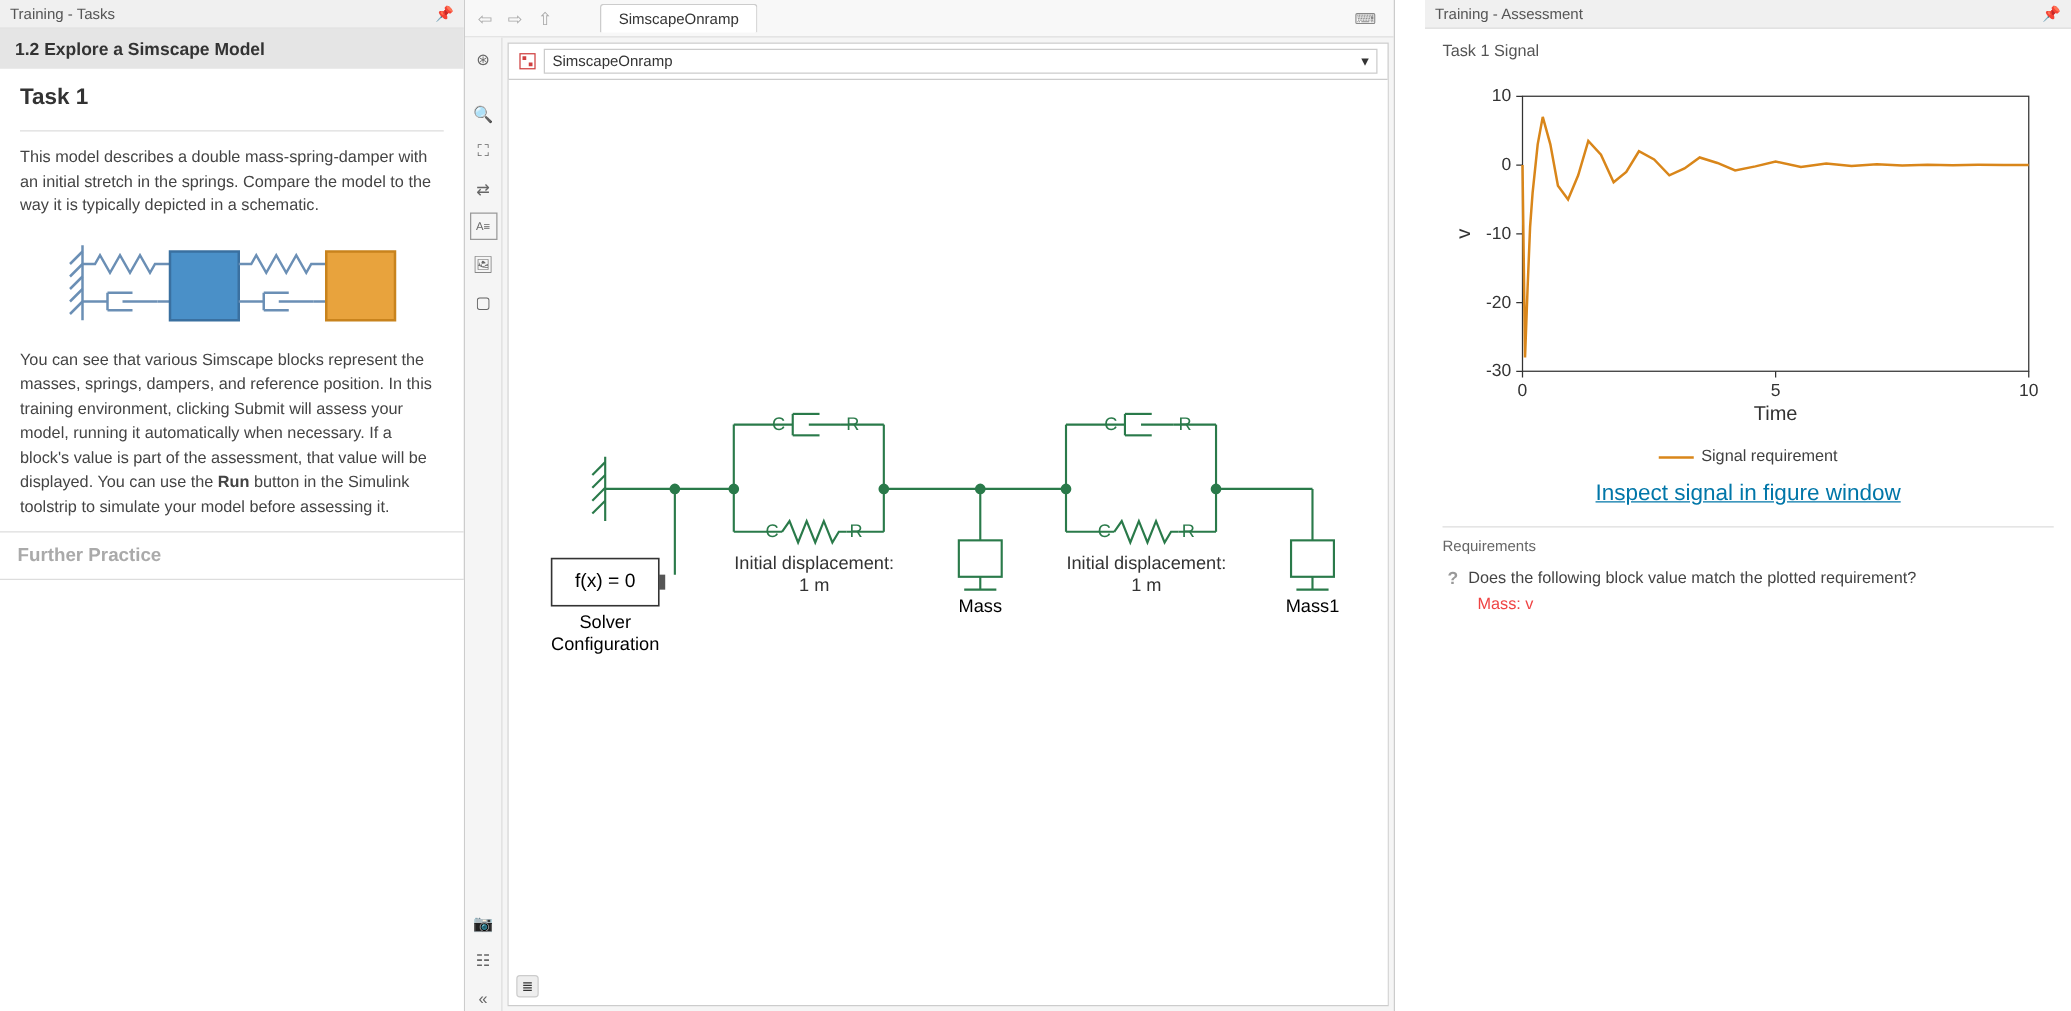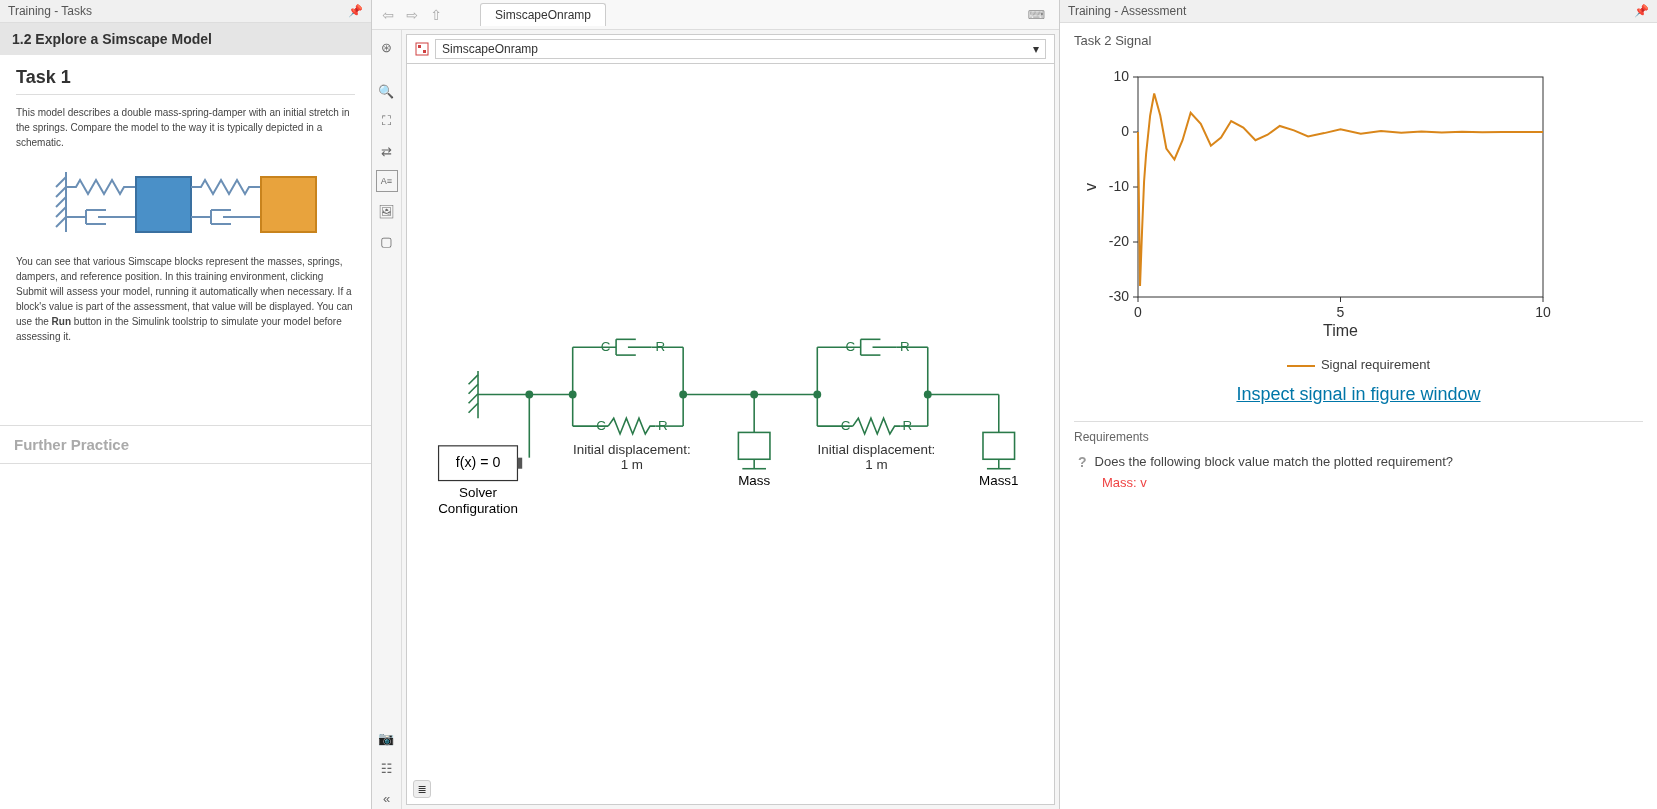--- a/index.html
+++ b/index.html
@@ -4,22 +4,22 @@
 <style>
   * { box-sizing: border-box; margin: 0; padding: 0; }
   body { font-family: Arial, Helvetica, sans-serif; font-size: 12px; color: #333; background: #f5f5f5; width: 1657px; height: 809px; overflow: hidden; display: flex; }
   
   
   .left-panel { width: 372px; background: #fff; border-right: 1px solid #ccc; display: flex; flex-direction: column; }
   .panel-header { background: #f0f0f0; border-bottom: 1px solid #ddd; padding: 4px 8px; font-size: 12px; color: #555; display: flex; justify-content: space-between; align-items: center; }
   .pin-icon { cursor: pointer; color: #888; font-size: 12px; }
   .section-title { background: #e5e5e5; padding: 8px 12px; font-weight: bold; font-size: 14px; color: #333; }
   .task-content { padding: 12px 16px; flex: 1; overflow-y: auto; }
-  .task-heading { font-size: 18px; font-weight: bold; margin-bottom: 10px; border-bottom: 1px solid #ddd; padding-bottom: 6px; }
-  .task-text { font-size: 10px; line-height: 1.5; margin-bottom: 12px; color: #444; }
+  .task-heading { font-size: 18px; font-weight: bold; margin-bottom: 10px; border-bottom: 1px solid #ddd; padding-bottom: 16px; }
+  .task-text { font-size: 13px; line-height: 1.5; margin-bottom: 12px; color: #444; }
   .schematic-img { margin: 12px auto; display: block; }
   .collapsed-section { padding: 10px 14px; border-top: 1px solid #ddd; border-bottom: 1px solid #ddd; font-size: 15px; font-weight: bold; color: #aaa; cursor: pointer; }
   
   
   .center-panel { flex: 1; display: flex; flex-direction: column; background: #f5f5f5; }
   .center-toolbar { display: flex; align-items: center; padding: 3px 6px; border-bottom: 1px solid #ddd; background: #f8f8f8; gap: 4px; }
   .nav-btn { width: 20px; height: 20px; display: flex; align-items: center; justify-content: center; cursor: pointer; color: #aaa; font-size: 14px; }
   .tab-strip { display: flex; margin-left: 30px; }
   .tab { background: #fff; border: 1px solid #ccc; border-bottom: none; padding: 4px 14px; font-size: 12px; border-radius: 3px 3px 0 0; cursor: pointer; }
   .kbd-icon { margin-left: auto; margin-right: 8px; color: #888; cursor: pointer; }
@@ -29,21 +29,21 @@
   .spacer-flex { flex: 1; }
   .canvas-area { flex: 1; display: flex; flex-direction: column; background: #fff; border: 1px solid #ccc; margin: 4px; }
   .breadcrumb-bar { display: flex; align-items: center; border-bottom: 1px solid #ccc; padding: 4px 8px; gap: 6px; }
   .bc-icon { width: 14px; height: 14px; display: inline-flex; align-items: center; justify-content: center; }
   .bc-combo { flex: 1; border: 1px solid #ccc; padding: 2px 6px; font-size: 12px; display: flex; align-items: center; justify-content: space-between; cursor: pointer; }
   .diagram { flex: 1; position: relative; background: #fff; }
   .diagram svg { width: 100%; height: 100%; }
   .db-icon { position: absolute; bottom: 6px; left: 6px; width: 18px; height: 18px; background: #eee; border: 1px solid #ccc; border-radius: 3px; cursor: pointer; display:flex; align-items:center; justify-content:center; font-size:11px;}
   
   
-  .right-panel { width: 598px; background: #fff; border-left: 1px solid #ccc; display: flex; flex-direction: column; }
+  .right-panel { width: 542px; background: #fff; border-left: 1px solid #ccc; display: flex; flex-direction: column; padding-left: 24px; }
   .assess-body { padding: 10px 14px; flex: 1; overflow-y: auto; }
   .assess-subtitle { font-size: 13px; color: #555; margin-bottom: 8px; }
   .chart-container { width: 100%; padding: 6px 10px 6px 4px; }
   .legend-row { text-align: center; margin-top: 6px; font-size: 13px; color: #404040;}
   .legend-swatch { display: inline-block; width: 28px; height: 2px; background: #d9861a; vertical-align: middle; margin-right: 6px;}
   .inspect-link { display: block; text-align: center; color: #0076a8; text-decoration: underline; font-size: 18px; margin: 12px 0 16px; cursor: pointer; }
   .req-section { border-top: 1px solid #ddd; padding-top: 8px; }
   .req-title { font-size: 12px; color: #666; margin-bottom: 8px; }
   .req-item { display: flex; gap: 8px; font-size: 13px; color: #444; line-height: 1.5; padding-left: 4px;}
   .req-q { color: #999; font-weight: bold; font-size: 14px; flex-shrink: 0;}
@@ -232,21 +232,21 @@
     </div>
   </div>
 </div>
 
 <div class="right-panel">
   <div class="panel-header">
     <span>Training - Assessment</span>
     <span class="pin-icon">📌</span>
   </div>
   <div class="assess-body">
-    <div class="assess-subtitle">Task 2 Signal</div>
+    <div class="assess-subtitle">Task 1 Signal</div>
     <div class="chart-container">
       <svg id="chart-svg" width="480" height="280" viewBox="0 0 480 280">
           <rect x="60" y="15" width="405" height="220" fill="#fff" stroke="#333" stroke-width="1"></rect>
           <line x1="55" y1="235" x2="60" y2="235" stroke="#333"></line>
           <text x="51" y="239" text-anchor="end" font-size="14" fill="#333">-30</text>
           <line x1="55" y1="180" x2="60" y2="180" stroke="#333"></line>
           <text x="51" y="184" text-anchor="end" font-size="14" fill="#333">-20</text>
           <line x1="55" y1="125" x2="60" y2="125" stroke="#333"></line>
           <text x="51" y="129" text-anchor="end" font-size="14" fill="#333">-10</text>
           <line x1="55" y1="70" x2="60" y2="70" stroke="#333"></line>

